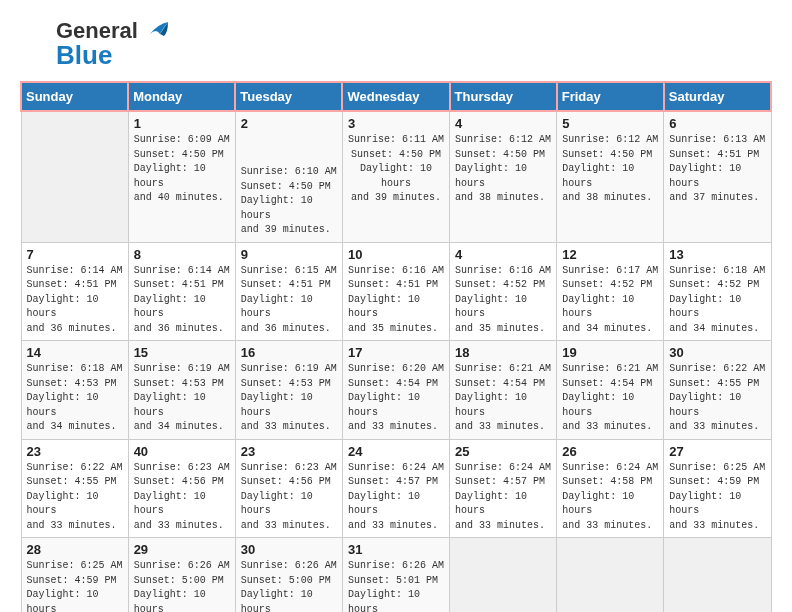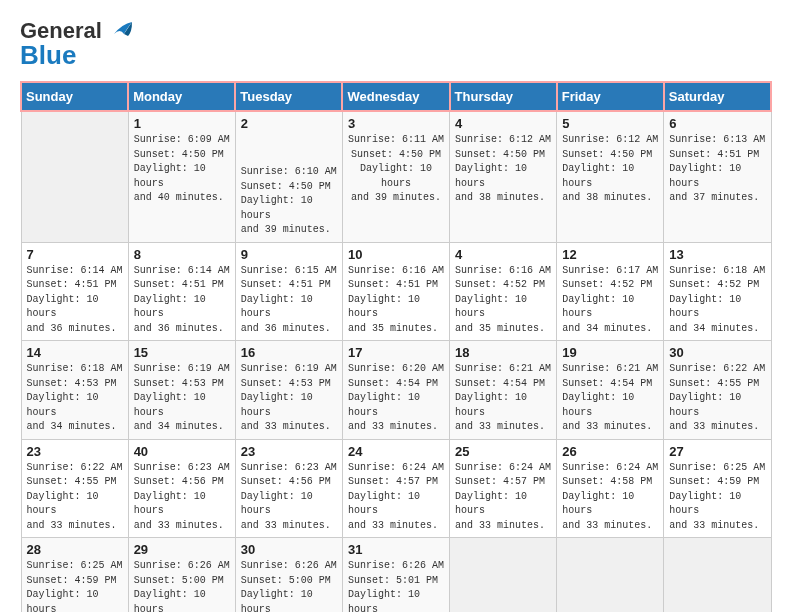--- a/index.html
+++ b/index.html
@@ -20,20 +20,21 @@
     .header {
       display: flex;
       justify-content: space-between;
       align-items: flex-start;
       margin-bottom: 10px;
     }
     .logo {
       display: flex;
       flex-direction: column;
       align-items: flex-start;
+      margin-left: 36px;
     }
     .logo-line {
       display: flex;
       align-items: center;
       gap: 2px;
     }
     .title-block {
       text-align: right;
     }
     .month-title {

